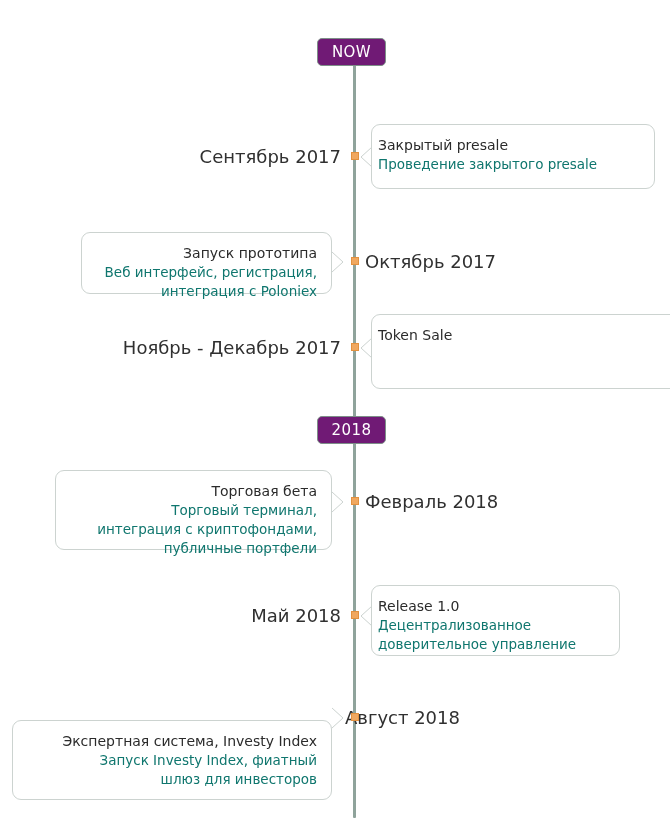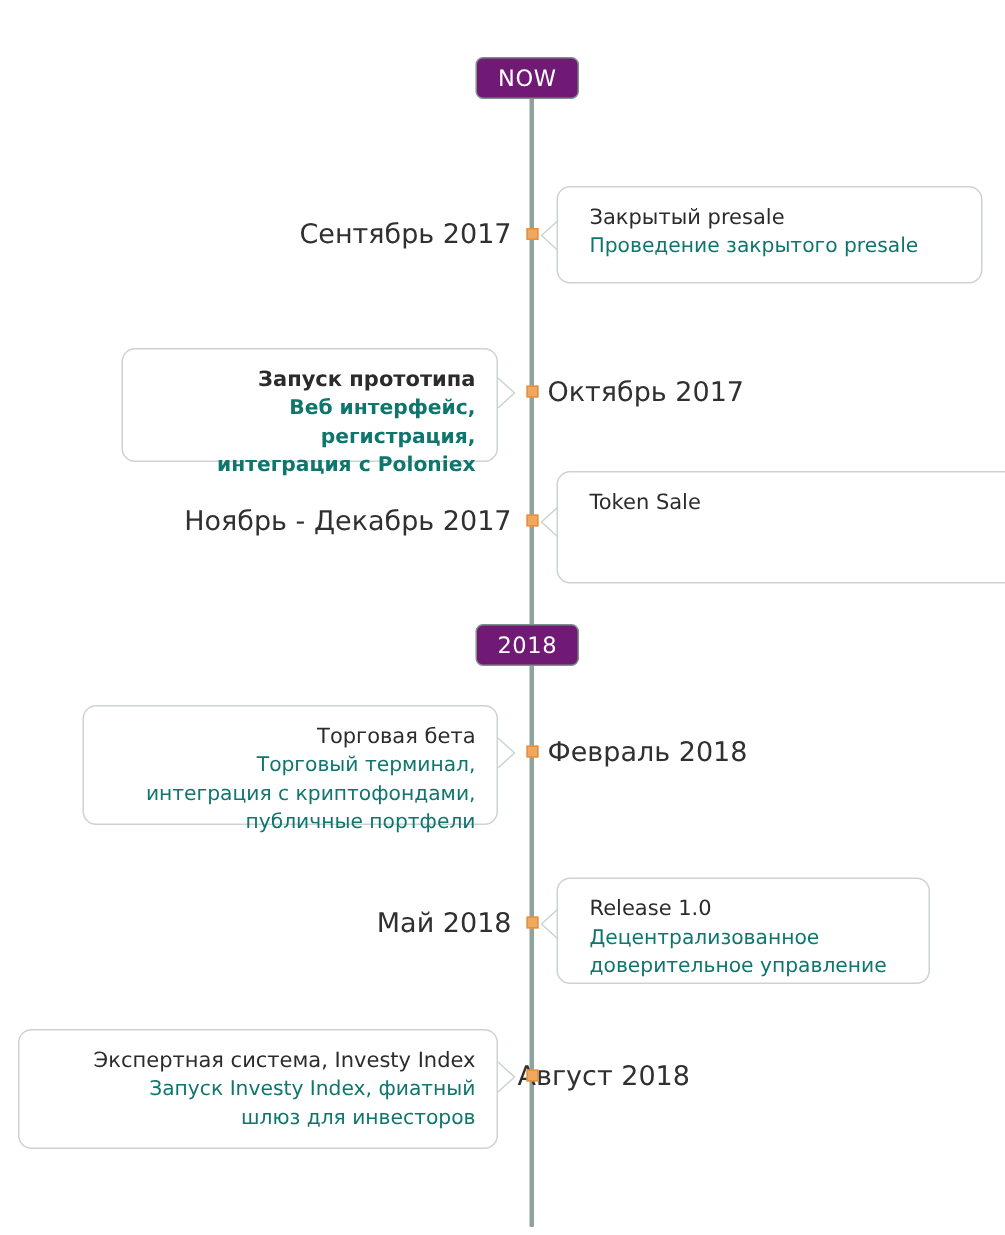--- a/index.html
+++ b/index.html
@@ -74,21 +74,21 @@
   .date-label.to-left  { text-align: right; transform: translate(-100%, -50%); }
   .date-label.to-right { text-align: left;  transform: translateY(-50%); }
 
   
   .card {
     position: absolute;
     box-sizing: border-box;
     background: #ffffff;
     border: 1px solid #ccd3d0;
     border-radius: 9px;
-    padding: 11px 14px 12px 21px;
+    padding: 11px 14px 12px 6px;
   }
   .card-title {
     font-size: 14px;
     color: #2b2b2b;
     line-height: 1.38;
   }
   .card-desc {
     font-size: 13.5px;
     color: #0f766e;
     line-height: 1.38;
@@ -129,21 +129,21 @@
     <div class="card-desc">Проведение закрытого presale</div>
   </div>
 
   <div class="marker" style="left:351px; top:257px;"></div>
   <div class="date-label to-right" style="left:365px; top:262px;">Октябрь 2017</div>
   <div class="pointer" style="left:331px; top:251px;">
     <svg width="14" height="22" viewBox="0 0 14 22">
       <polyline points="1,1 12,11 1,21" fill="none" stroke="#ccd3d0" stroke-width="1"></polyline>
     </svg>
   </div>
-  <div class="card align-right" style="left:81px; top:232px; width:251px; height:76px;font-weight:bold;">
+  <div class="card align-right" style="left:81px; top:232px; width:251px; height:62px;">
     <div class="card-title">Запуск прототипа</div>
     <div class="card-desc">Веб интерфейс, регистрация,
 интеграция с Poloniex</div>
   </div>
 
   <div class="marker" style="left:351px; top:343px;"></div>
   <div class="date-label to-left" style="left:341px; top:348px;">Ноябрь - Декабрь 2017</div>
   <div class="pointer" style="left:359px; top:337px;">
     <svg width="14" height="22" viewBox="0 0 14 22">
       <polyline points="13,1 2,11 13,21" fill="none" stroke="#ccd3d0" stroke-width="1"></polyline>
@@ -180,19 +180,19 @@
 доверительное управление</div>
   </div>
 
   <div class="marker" style="left:351px; top:713px;"></div>
   <div class="date-label to-right" style="left:345px; top:718px;">Август 2018</div>
   <div class="pointer" style="left:331px; top:707px;">
     <svg width="14" height="22" viewBox="0 0 14 22">
       <polyline points="1,1 12,11 1,21" fill="none" stroke="#ccd3d0" stroke-width="1"></polyline>
     </svg>
   </div>
-  <div class="card align-right" style="left:12px; top:686px; width:320px; height:80px;">
+  <div class="card align-right" style="left:12px; top:720px; width:320px; height:80px;">
     <div class="card-title">Экспертная система, Investy Index</div>
     <div class="card-desc">Запуск Investy Index, фиатный
 шлюз для инвесторов</div>
   </div>
 
 </div>
 
 </body></html>

